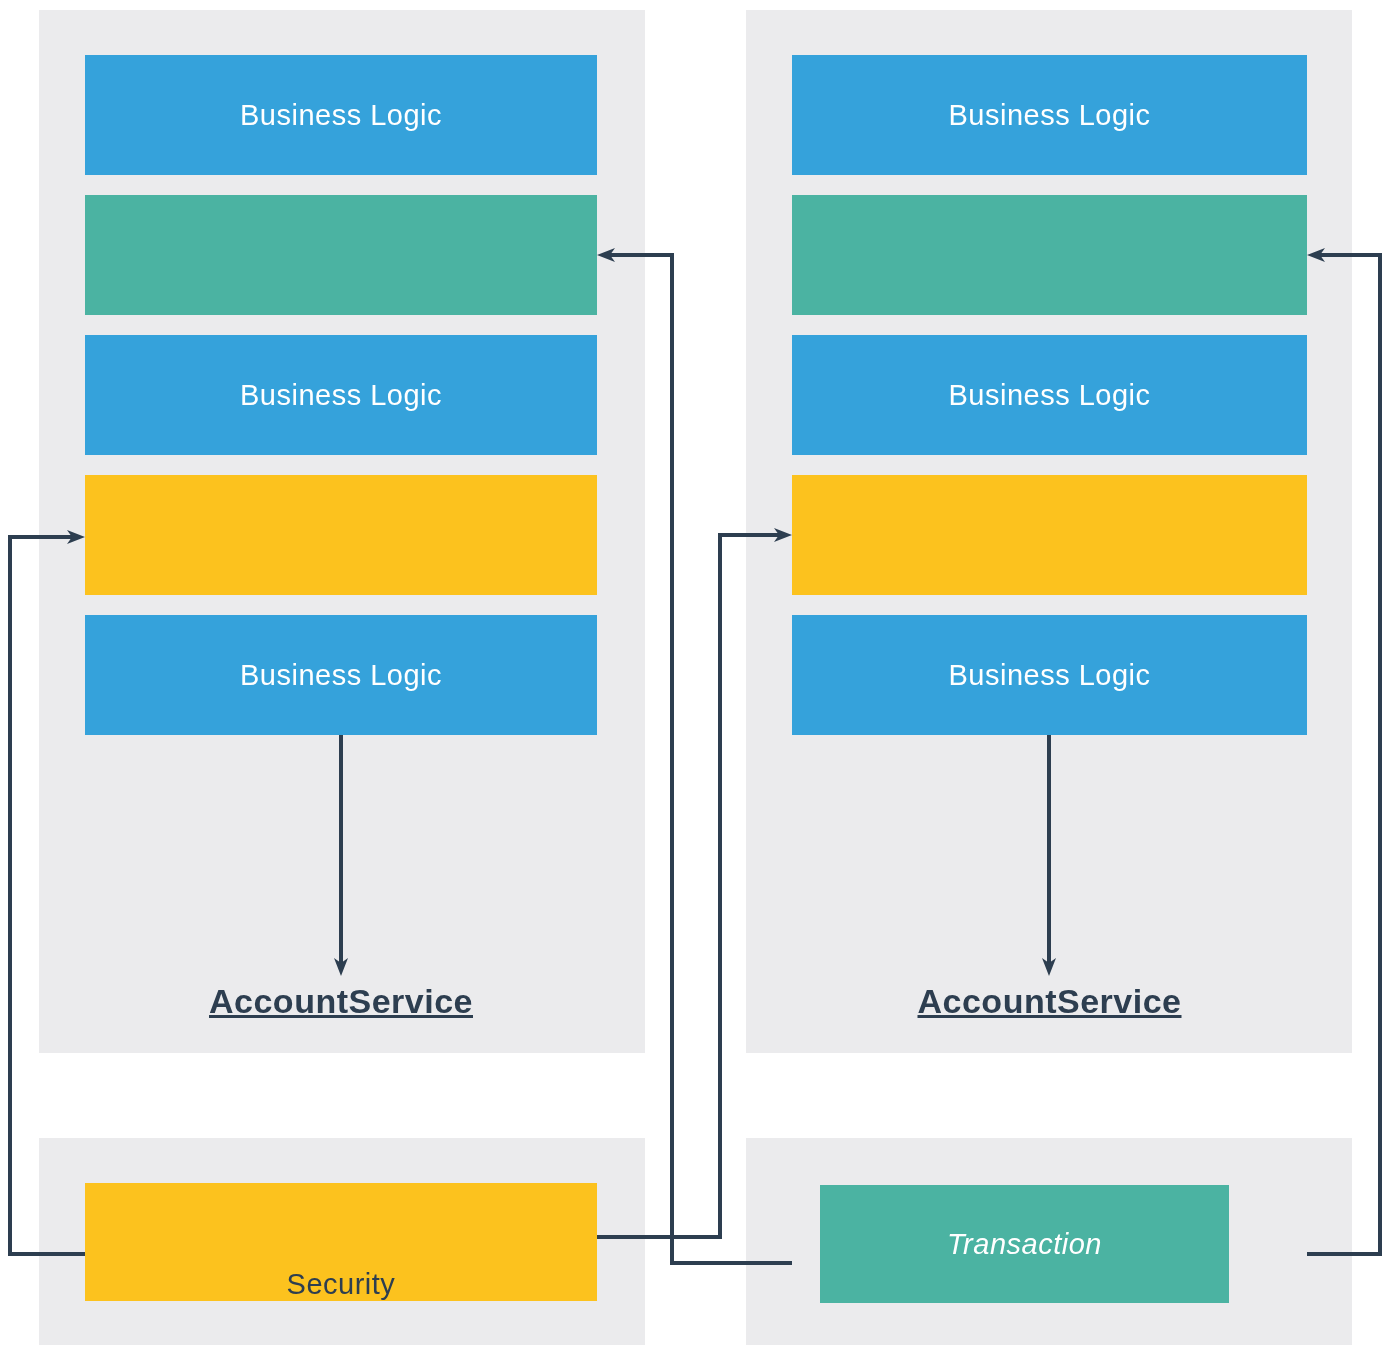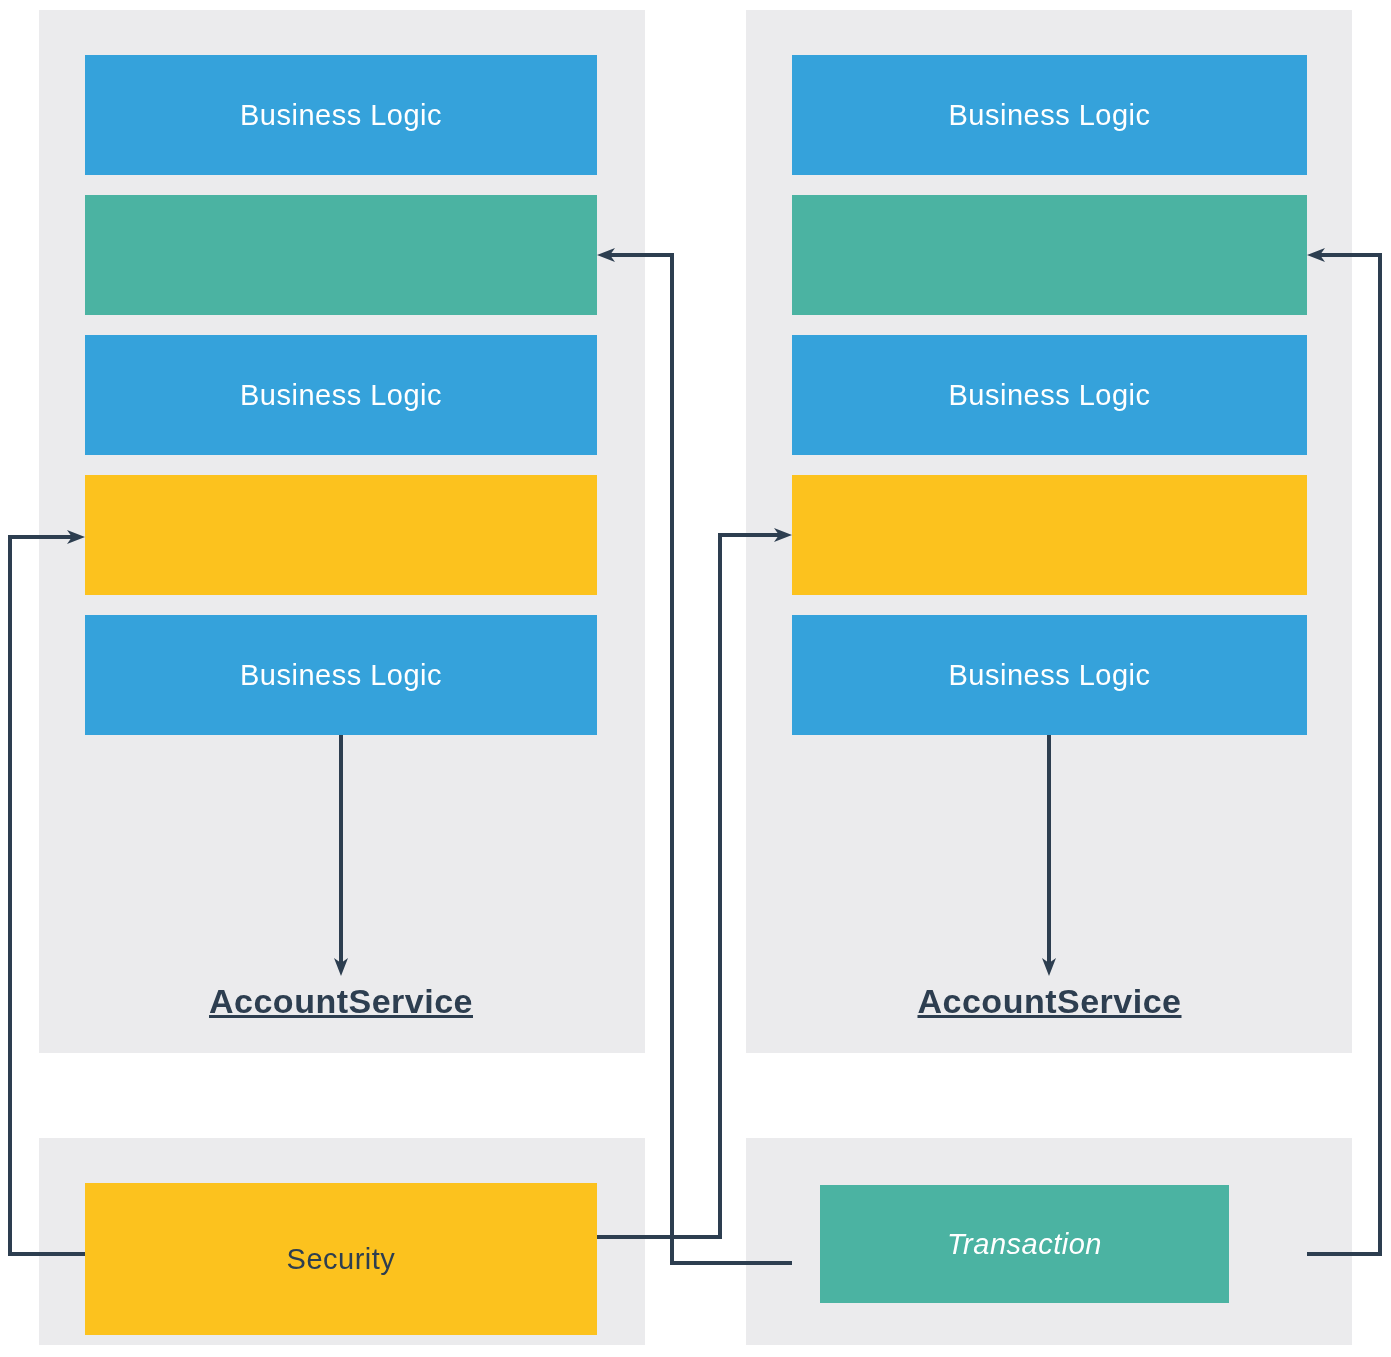--- a/index.html
+++ b/index.html
@@ -37,21 +37,21 @@
   }
   .cap-l { left:85px;  width:512px; }
   .cap-r { left:792px; width:515px; }
 
   .aspect {
     position:absolute; display:flex; align-items:center; justify-content:center;
     font-size:29px; letter-spacing:0.5px;
   }
   .aspect.yellow { background:var(--yellow); color:var(--navy); }
   .aspect.teal   { background:var(--teal);   color:#ffffff; }
-  .box-sec { left:85px;  top:1183px; width:512px; height:152px; }
+  .box-sec { left:85px;  top:1183px; width:512px; height:118px;align-items:flex-end; }
   .box-tr  { left:820px; top:1185px; width:409px; height:118px;font-style:italic; }
 
   svg.connectors { position:absolute; left:0; top:0; width:1391px; height:1357px; pointer-events:none; }
   .connectors .line { stroke:var(--navy); stroke-width:4; fill:none; }
   .connectors .head { fill:var(--navy); stroke:none; }
 </style>
 </head>
 <body>
 
 <div class="canvas">

